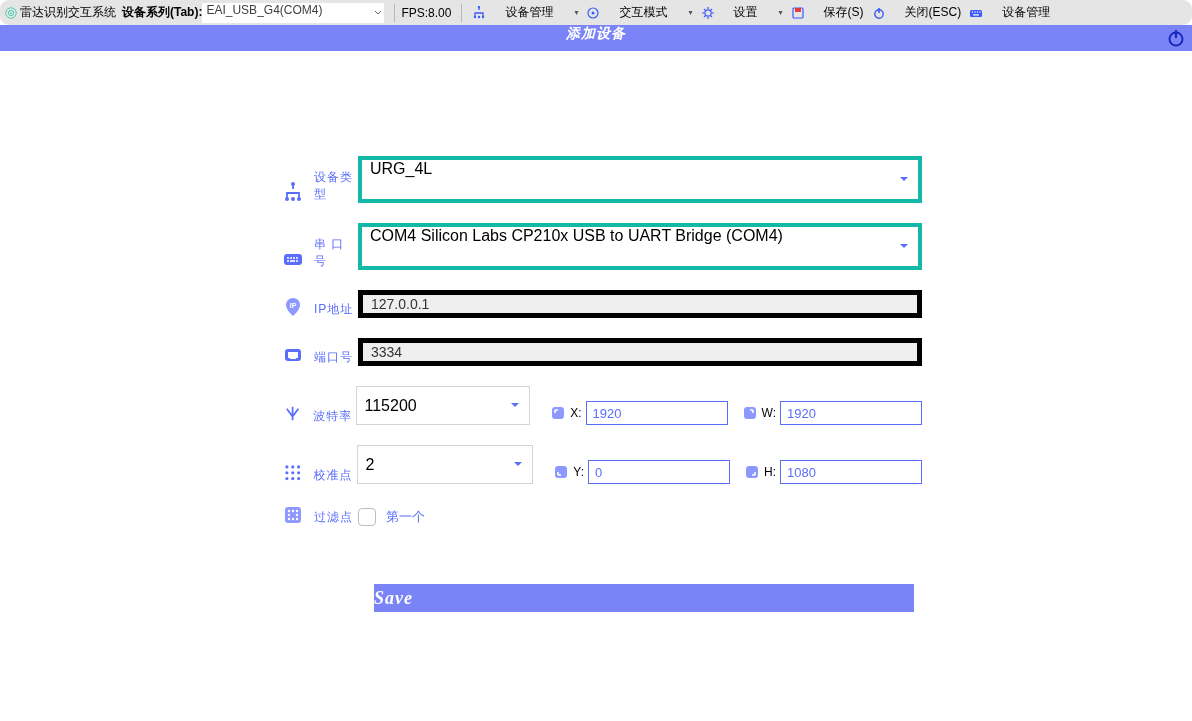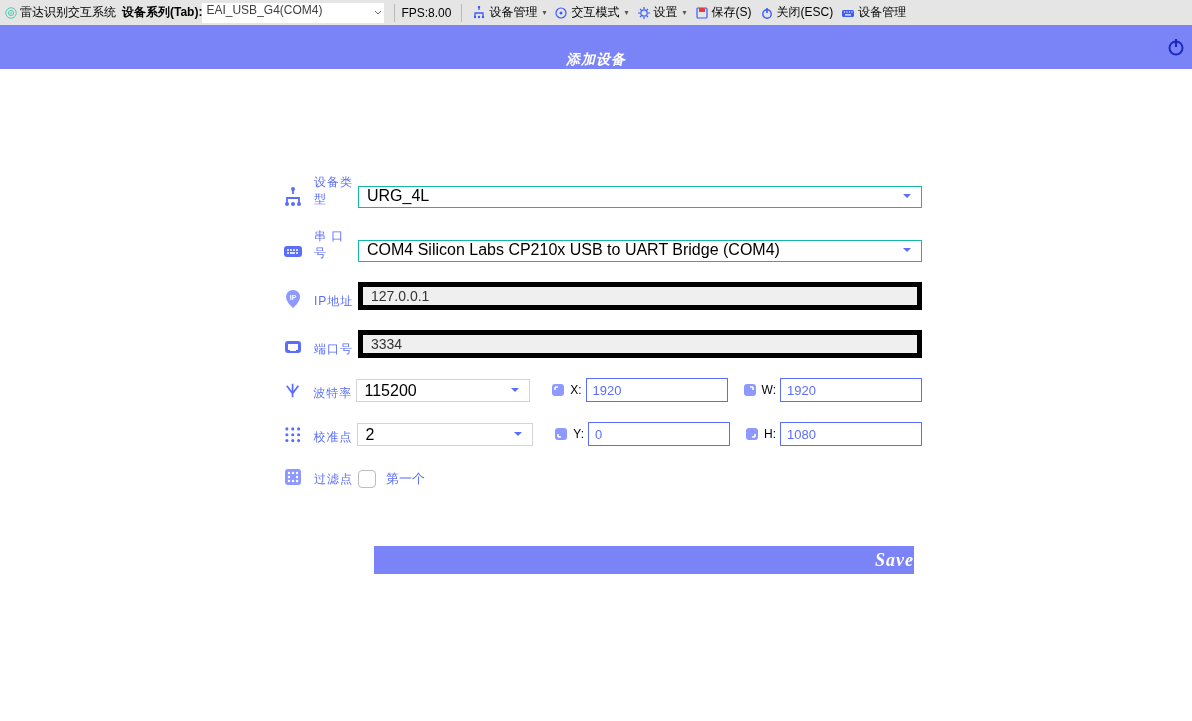--- a/index.html
+++ b/index.html
@@ -8,47 +8,48 @@
   
   .toolbar {
     height: 25px;
     background: #e5e5e5;
     display: flex;
     align-items: center;
     padding: 0 4px;
     font-size: 12px;
     color: #000;
     white-space: nowrap;
+    border-radius: 9px;
   }
   .toolbar .brand-icon { width: 14px; height: 14px; margin-right: 2px; }
   .toolbar .brand-text { margin-right: 6px; font-size: 12px; }
   .toolbar .dev-label { font-weight: bold; margin-right: 0; }
   .toolbar .device-select {
     color: #404040;
     width: 170px;
     height: 20px;
     border: none;
     background: #fff;
     padding: 0 4px;
     font-size: 12px;
     -webkit-appearance: none; appearance: none;
   }
   .toolbar .sel-drop { width: 12px; height: 20px; display:flex; align-items:center; justify-content:center; background:#fff; margin-right: 4px; }
   .toolbar .vsep { width: 1px; height: 18px; background: #b8b8b8; margin: 0 6px; }
   .toolbar .fps { margin-right: 4px; }
-  .toolbar .tb-item { display: flex; align-items: center; gap: 3px; padding: 0 4px; cursor: default; }
+  .toolbar .tb-item { display: flex; align-items: center; gap: 19px; padding: 0 4px; cursor: default; }
   .toolbar .tb-item .tri { font-size: 8px; color: #555; margin-left: 2px; }
   .tb-ico { width: 14px; height: 14px; display:inline-flex; align-items:center; justify-content:center; }
 
   
   .titlebar {
-    height: 44px;
+    height: 26px;
     background: #7a84f7;
     display: flex;
-    align-items: flex-end;
+    align-items: flex-start;
     justify-content: center;
     position: relative;
     color: #fff;
   }
   .titlebar .title {
     font-style: italic;
     font-weight: bold;
     font-size: 14px;
     letter-spacing: 1px;
   }
@@ -81,43 +82,43 @@
     width: 44px;
     font-size: 12px;
     color: #5a6dfb;
     letter-spacing: 1px;
   }
   .row .wide-ctrl {
     flex: 1;
   }
   .ctrl-select {
     width: 540px;
-    height: 22px;
-    border: 1px solid #14b8a6;
+    height: 47px;
+    border: 4px solid #14b8a6;
     background: #fff;
     padding: 0 30px 0 8px;
     font-size: 16px;
     position: relative;
   }
   .ctrl-select .chev {
     position: absolute; right: 8px; top: 50%; transform: translateY(-50%);
     color: #5a6dfb;
   }
   .ctrl-readonly {
     width: 540px;
     height: 28px;
     border: 5px solid #000000;
     background: #efefef;
     padding: 0 8px;
     font-size: 14px;
     display: flex; align-items: center;
     color: #333;
   }
   .ctrl-small-select {
-    width: 180px; height: 23px;
+    width: 180px; height: 39px;
     border: 1px solid #d4d4d4;
     background: #fff;
     padding: 0 30px 0 8px;
     font-size: 16px;
     position: relative;
     display: flex; align-items: center;
   }
   .ctrl-small-select .chev {
     position: absolute; right: 8px; top: 50%; transform: translateY(-50%);
     color: #5a6dfb;
@@ -147,21 +148,21 @@
   .save-btn {
     margin-top: 58px;
     width: 540px; height: 28px;
     margin-left: 92px;
     background: #7a84f7;
     color: #fff;
     font-weight: bold;
     font-style: italic;
     font-size: 18px;
     letter-spacing: 1px;
-    display: flex; align-items: center; justify-content: flex-end;
+    display: flex; align-items: center; justify-content: flex-start;
     font-family: Georgia, serif;
     cursor: pointer;
   }
 
   
   .chev svg { width: 12px; height: 12px; }
 </style>
 </head>
 <body>
 

